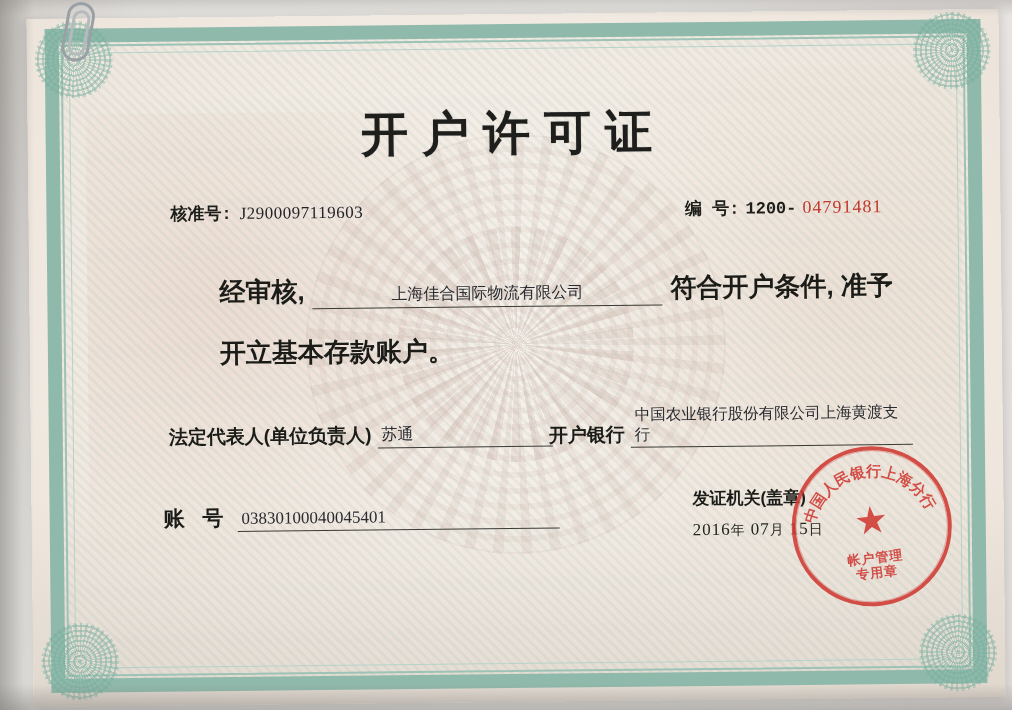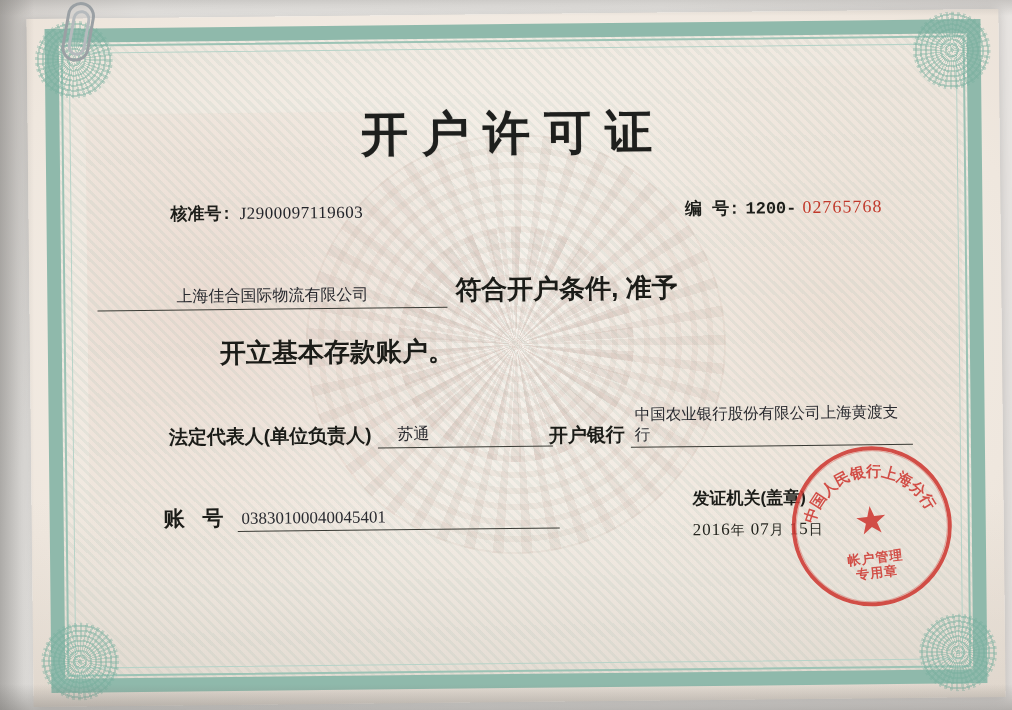--- a/index.html
+++ b/index.html
@@ -216,21 +216,21 @@
   .legal-blank {
     width: 175px;
     border-bottom: 1.5px solid #3a3b35;
     height: 26px;
     margin-left: 6px;
     display: flex; align-items: flex-end;
   }
   .legal-blank .val {
     font-weight: normal; font-size: 16px;
     font-family: "Liberation Serif", serif; color: #2a2b30;
-    padding-bottom: 2px; padding-left: 4px; margin-left: 16px;
+    padding-bottom: 2px; padding-left: 4px;
   }
   .bank-right {
     position: absolute; right: 30px; top: -12px;
     display: flex; align-items: flex-end;
     font-size: 19px; font-weight: bold; color: #1b1c18;
   }
   .bank-blank {
     width: 282px;
     border-bottom: 1.5px solid #3a3b35;
     min-height: 44px;
@@ -386,25 +386,26 @@
       <div class="title">开户许可证</div>
 
       <div class="row-approval">
         <div class="approval-left">
           <span class="label-strong">核准号:</span>
           <span class="handwrite">J2900097119603</span>
         </div>
         <div class="approval-right">
           <span class="label-strong">编 号:</span>
           <span class="label-strong">1200-</span>
-          <span class="serial-red">02765768</span>
+          <span class="serial-red">04791481</span>
         </div>
       </div>
 
       <div class="body-line1">
+        <span class="b1-a">经审核,</span>
         <span class="fill-blank b1-blank">
           <span class="val">上海佳合国际物流有限公司</span>
         </span>
         <span class="b1-b">符合开户条件, 准予</span>
       </div>
 
       <div class="body-line2">开立基本存款账户。</div>
 
       <div class="row-legal">
         <div class="legal-left">

